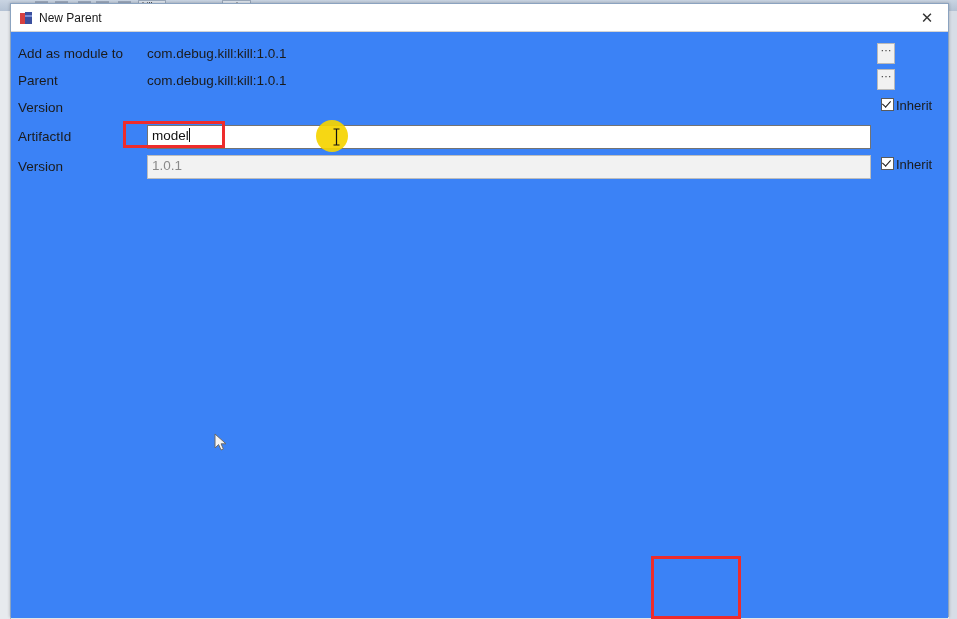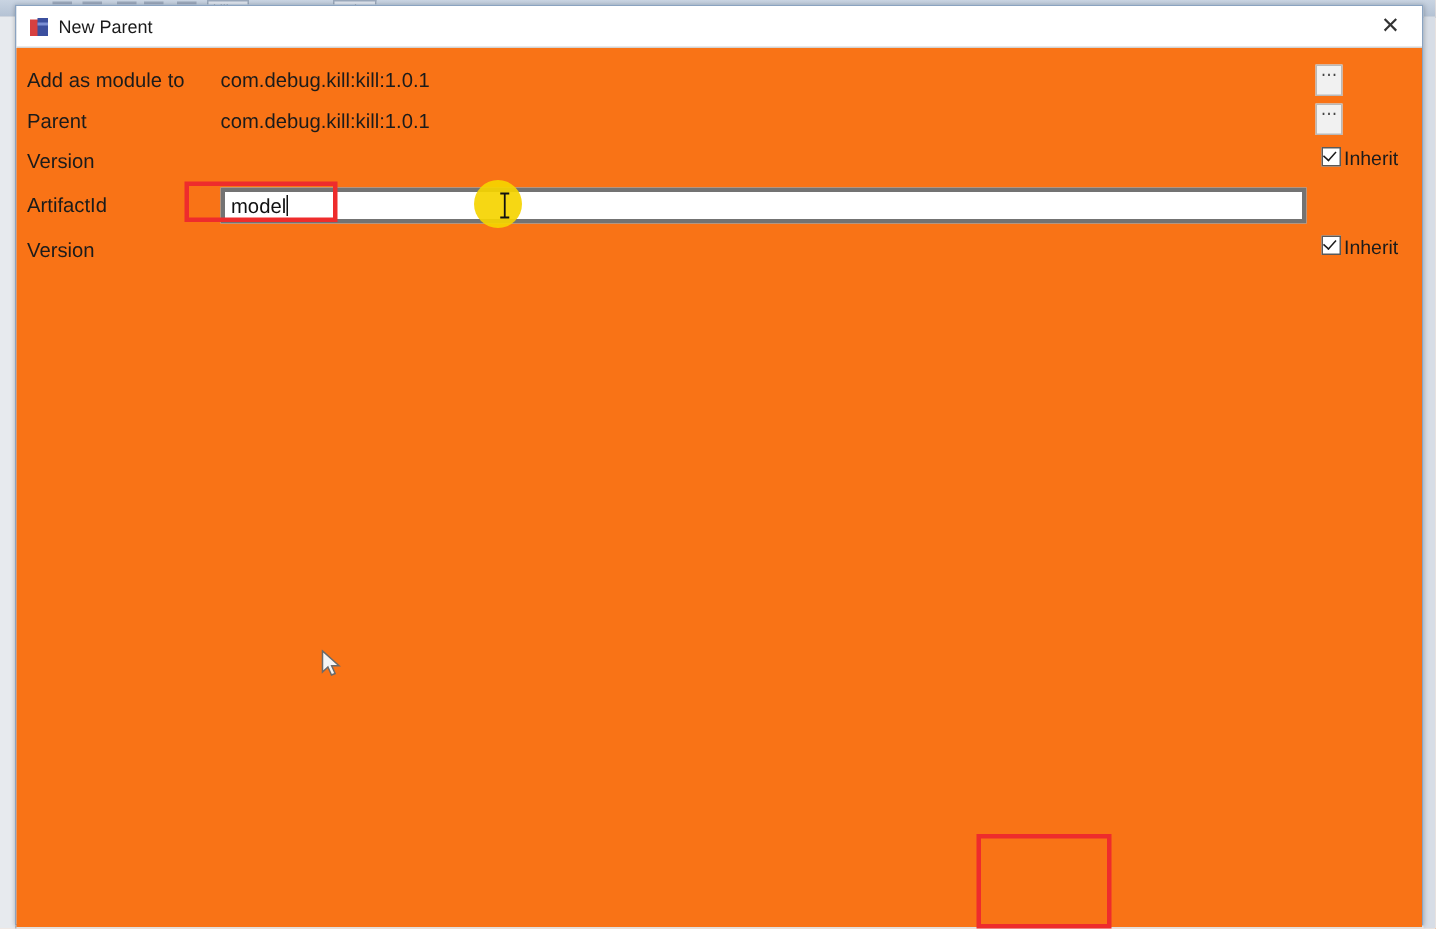--- a/index.html
+++ b/index.html
@@ -112,21 +112,21 @@
     color: #333;
     line-height: 22px;
     text-align: center;
     cursor: pointer;
   }
 
   #dialog-body {
     position: absolute;
     left: 0; top: 28px;
     width: 100%; height: 586px;
-    background: #f97316;
+    background: #3b82f6;
   }
 
   
   .form-row { position: absolute; left: 0; width: 100%; height: 26px; }
   .row-label {
     position: absolute;
     left: 7px;
     top: 4px;
     font-size: 13.5px;
     color: #1b1b1b;
@@ -150,21 +150,21 @@
     border: 1px solid #bdbdbd;
     box-sizing: border-box;
     font-size: 13.5px;
     color: #8a8a8a;
     padding: 2px 0 0 4px;
     white-space: nowrap;
     overflow: hidden;
   }
   .text-field.editable {
     background: #ffffff;
-    border: 3px solid #737373;
+    border: 1px solid #737373;
     color: #111111;
   }
   .caret {
     display: inline-block;
     width: 1px;
     height: 14px;
     background: #111;
     vertical-align: -2px;
     margin-left: 0px;
   }
@@ -297,20 +297,21 @@
       </div>
     </div>
 
     <div class="form-row" style="top:93px">
       <div class="row-label">ArtifactId</div>
       <div class="text-field editable"><span>model</span><span class="caret"></span></div>
     </div>
 
     <div class="form-row" style="top:123px">
       <div class="row-label">Version</div>
+      <div class="text-field">1.0.1</div>
       <div class="inherit-box">
         <span class="cb checked"></span><span>Inherit</span>
       </div>
     </div>
 
   </div>
 </div>
 
 <div class="annot-box" id="annot-artifact" style="left:123px;top:121px;width:102px;height:27px"></div>
 

